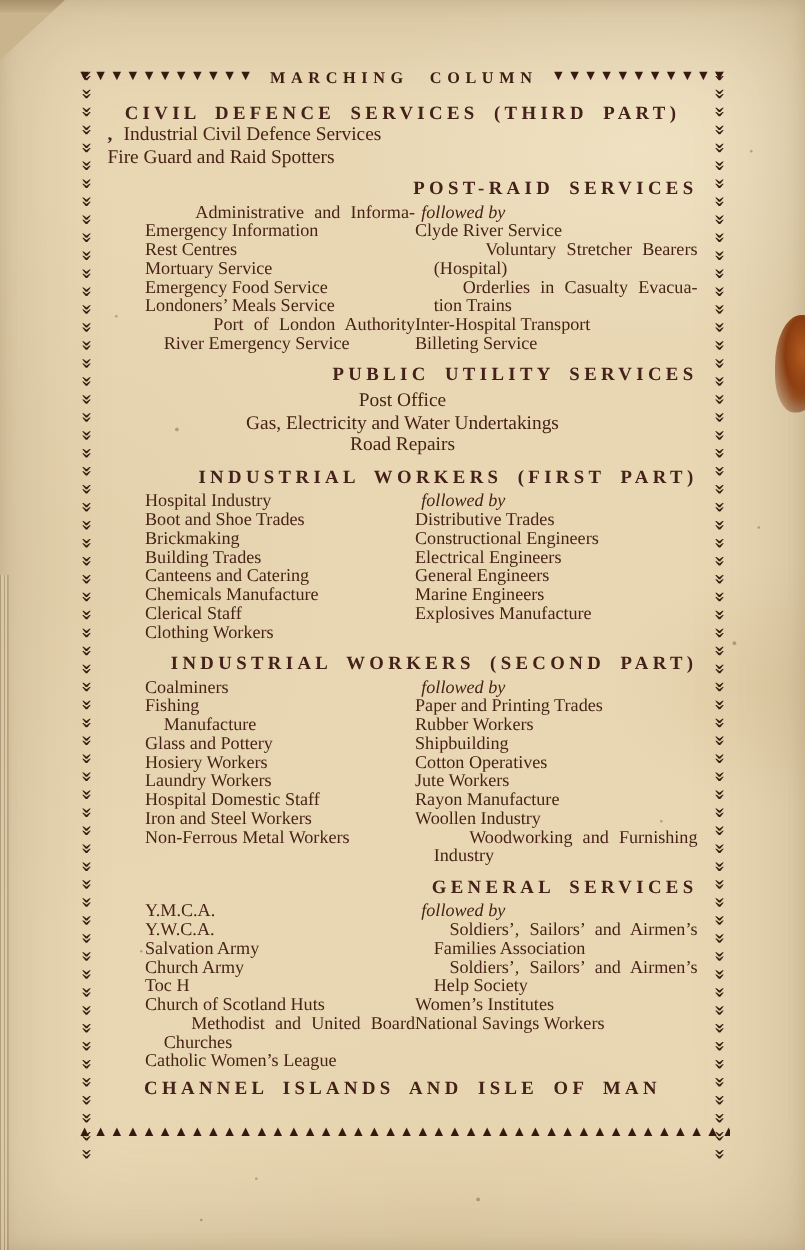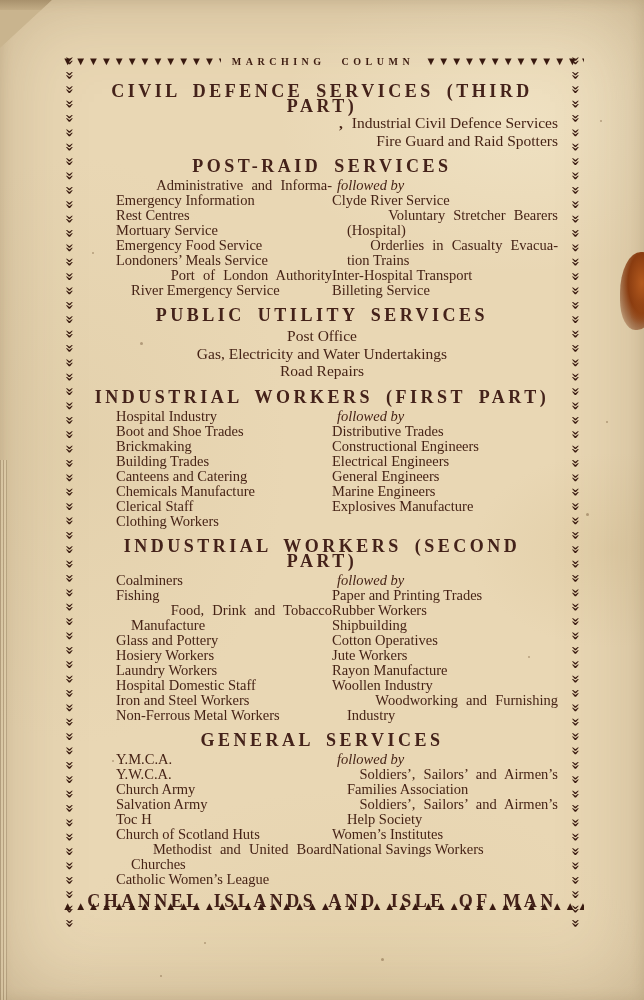--- a/index.html
+++ b/index.html
@@ -31,43 +31,43 @@
   }
   .ornament{color:#38190f;}
   .banner{
     position:absolute;top:53px;left:62px;width:522px;height:17px;z-index:3;
     display:flex;align-items:center;
   }
   .tri-row{flex:1;overflow:hidden;white-space:nowrap;font-size:11.5px;letter-spacing:1.5px;line-height:17px;}
   .tri-left{text-align:right;}
   .tri-right{text-align:left;}
   .banner-title{
-    padding:0 11px;font-weight:bold;font-size:10px;letter-spacing:4.5px;word-spacing:9px;
+    padding:0 11px;font-weight:bold;font-size:13px;letter-spacing:4.5px;word-spacing:9px;
     white-space:nowrap;color:#3d1c11;
   }
   .bottom-row{
     position:absolute;top:898px;left:62px;width:522px;height:17px;z-index:3;
     overflow:hidden;white-space:nowrap;font-size:11.5px;letter-spacing:1.5px;line-height:17px;
   }
   .border-col{
     position:absolute;top:56px;z-index:3;white-space:nowrap;
     font-family:"DejaVu Serif",serif;font-weight:bold;font-size:15px;
     letter-spacing:5px;line-height:18px;transform-origin:0 0;transform:rotate(90deg);
   }
   #border-left{left:79px;}
   #border-right{left:585px;}
   .content{position:absolute;left:86px;top:84px;width:472px;z-index:3;}
   .doc-heading,.section-header,.footer-line{
-    text-align:center;font-weight:bold;font-size:18px;letter-spacing:3.5px;word-spacing:5px;
+    text-align:center;font-weight:bold;font-size:15px;letter-spacing:3.5px;word-spacing:5px;
     color:#44221a;line-height:15px;
   }
-  .title-line{text-align:right;font-size:15.5px;line-height:17.5px;}
+  .title-line{text-align:left;font-size:15.5px;line-height:17.5px;}
   .prefix-mark{display:inline-block;margin-right:9px;font-weight:bold;}
   .section{margin-top:10px;}
-  .section-header{margin-bottom:4px;}
+  .section-header{margin-bottom:4px;text-align:right;}
   .cols{display:grid;grid-template-columns:246px 1fr;}
   .col-left{padding-left:30px;}
   .line{font-size:14.5px;line-height:15px;}
   .line.cont{padding-left:15px;}
   .line.j{word-spacing:4.5px;text-align:right;}
   .line.lead{font-style:italic;padding-left:5px;}
   .c-line{text-align:center;font-size:15.5px;line-height:17.5px;}
   .footer-line{margin-top:7px;}
   .stain{
     position:absolute;right:-16px;top:252px;width:40px;height:78px;z-index:4;
@@ -158,21 +158,20 @@
               <div class="line">Explosives Manufacture</div>
             </div>
           </div>
         </div>
         <div class="section">
           <div class="section-header">INDUSTRIAL WORKERS (SECOND PART)</div>
           <div class="cols">
             <div class="col-left">
               <div class="line">Coalminers</div>
               <div class="line">Fishing</div>
-              <div class="line j">Food, Drink and Tobacco</div>
               <div class="line cont">Manufacture</div>
               <div class="line">Glass and Pottery</div>
               <div class="line">Hosiery Workers</div>
               <div class="line">Laundry Workers</div>
               <div class="line">Hospital Domestic Staff</div>
               <div class="line">Iron and Steel Workers</div>
               <div class="line">Non-Ferrous Metal Workers</div>
             </div>
             <div class="col-right">
               <div class="line lead">followed by</div>
@@ -187,22 +186,22 @@
               <div class="line cont">Industry</div>
             </div>
           </div>
         </div>
         <div class="section">
           <div class="section-header">GENERAL SERVICES</div>
           <div class="cols">
             <div class="col-left">
               <div class="line">Y.M.C.A.</div>
               <div class="line">Y.W.C.A.</div>
+              <div class="line">Salvation Army</div>
               <div class="line">Church Army</div>
-              <div class="line">Salvation Army</div>
               <div class="line">Toc H</div>
               <div class="line">Church of Scotland Huts</div>
               <div class="line j">Methodist and United Board</div>
               <div class="line cont">Churches</div>
               <div class="line">Catholic Women’s League</div>
             </div>
             <div class="col-right">
               <div class="line lead">followed by</div>
               <div class="line j">Soldiers’, Sailors’ and Airmen’s</div>
               <div class="line cont">Families Association</div>

